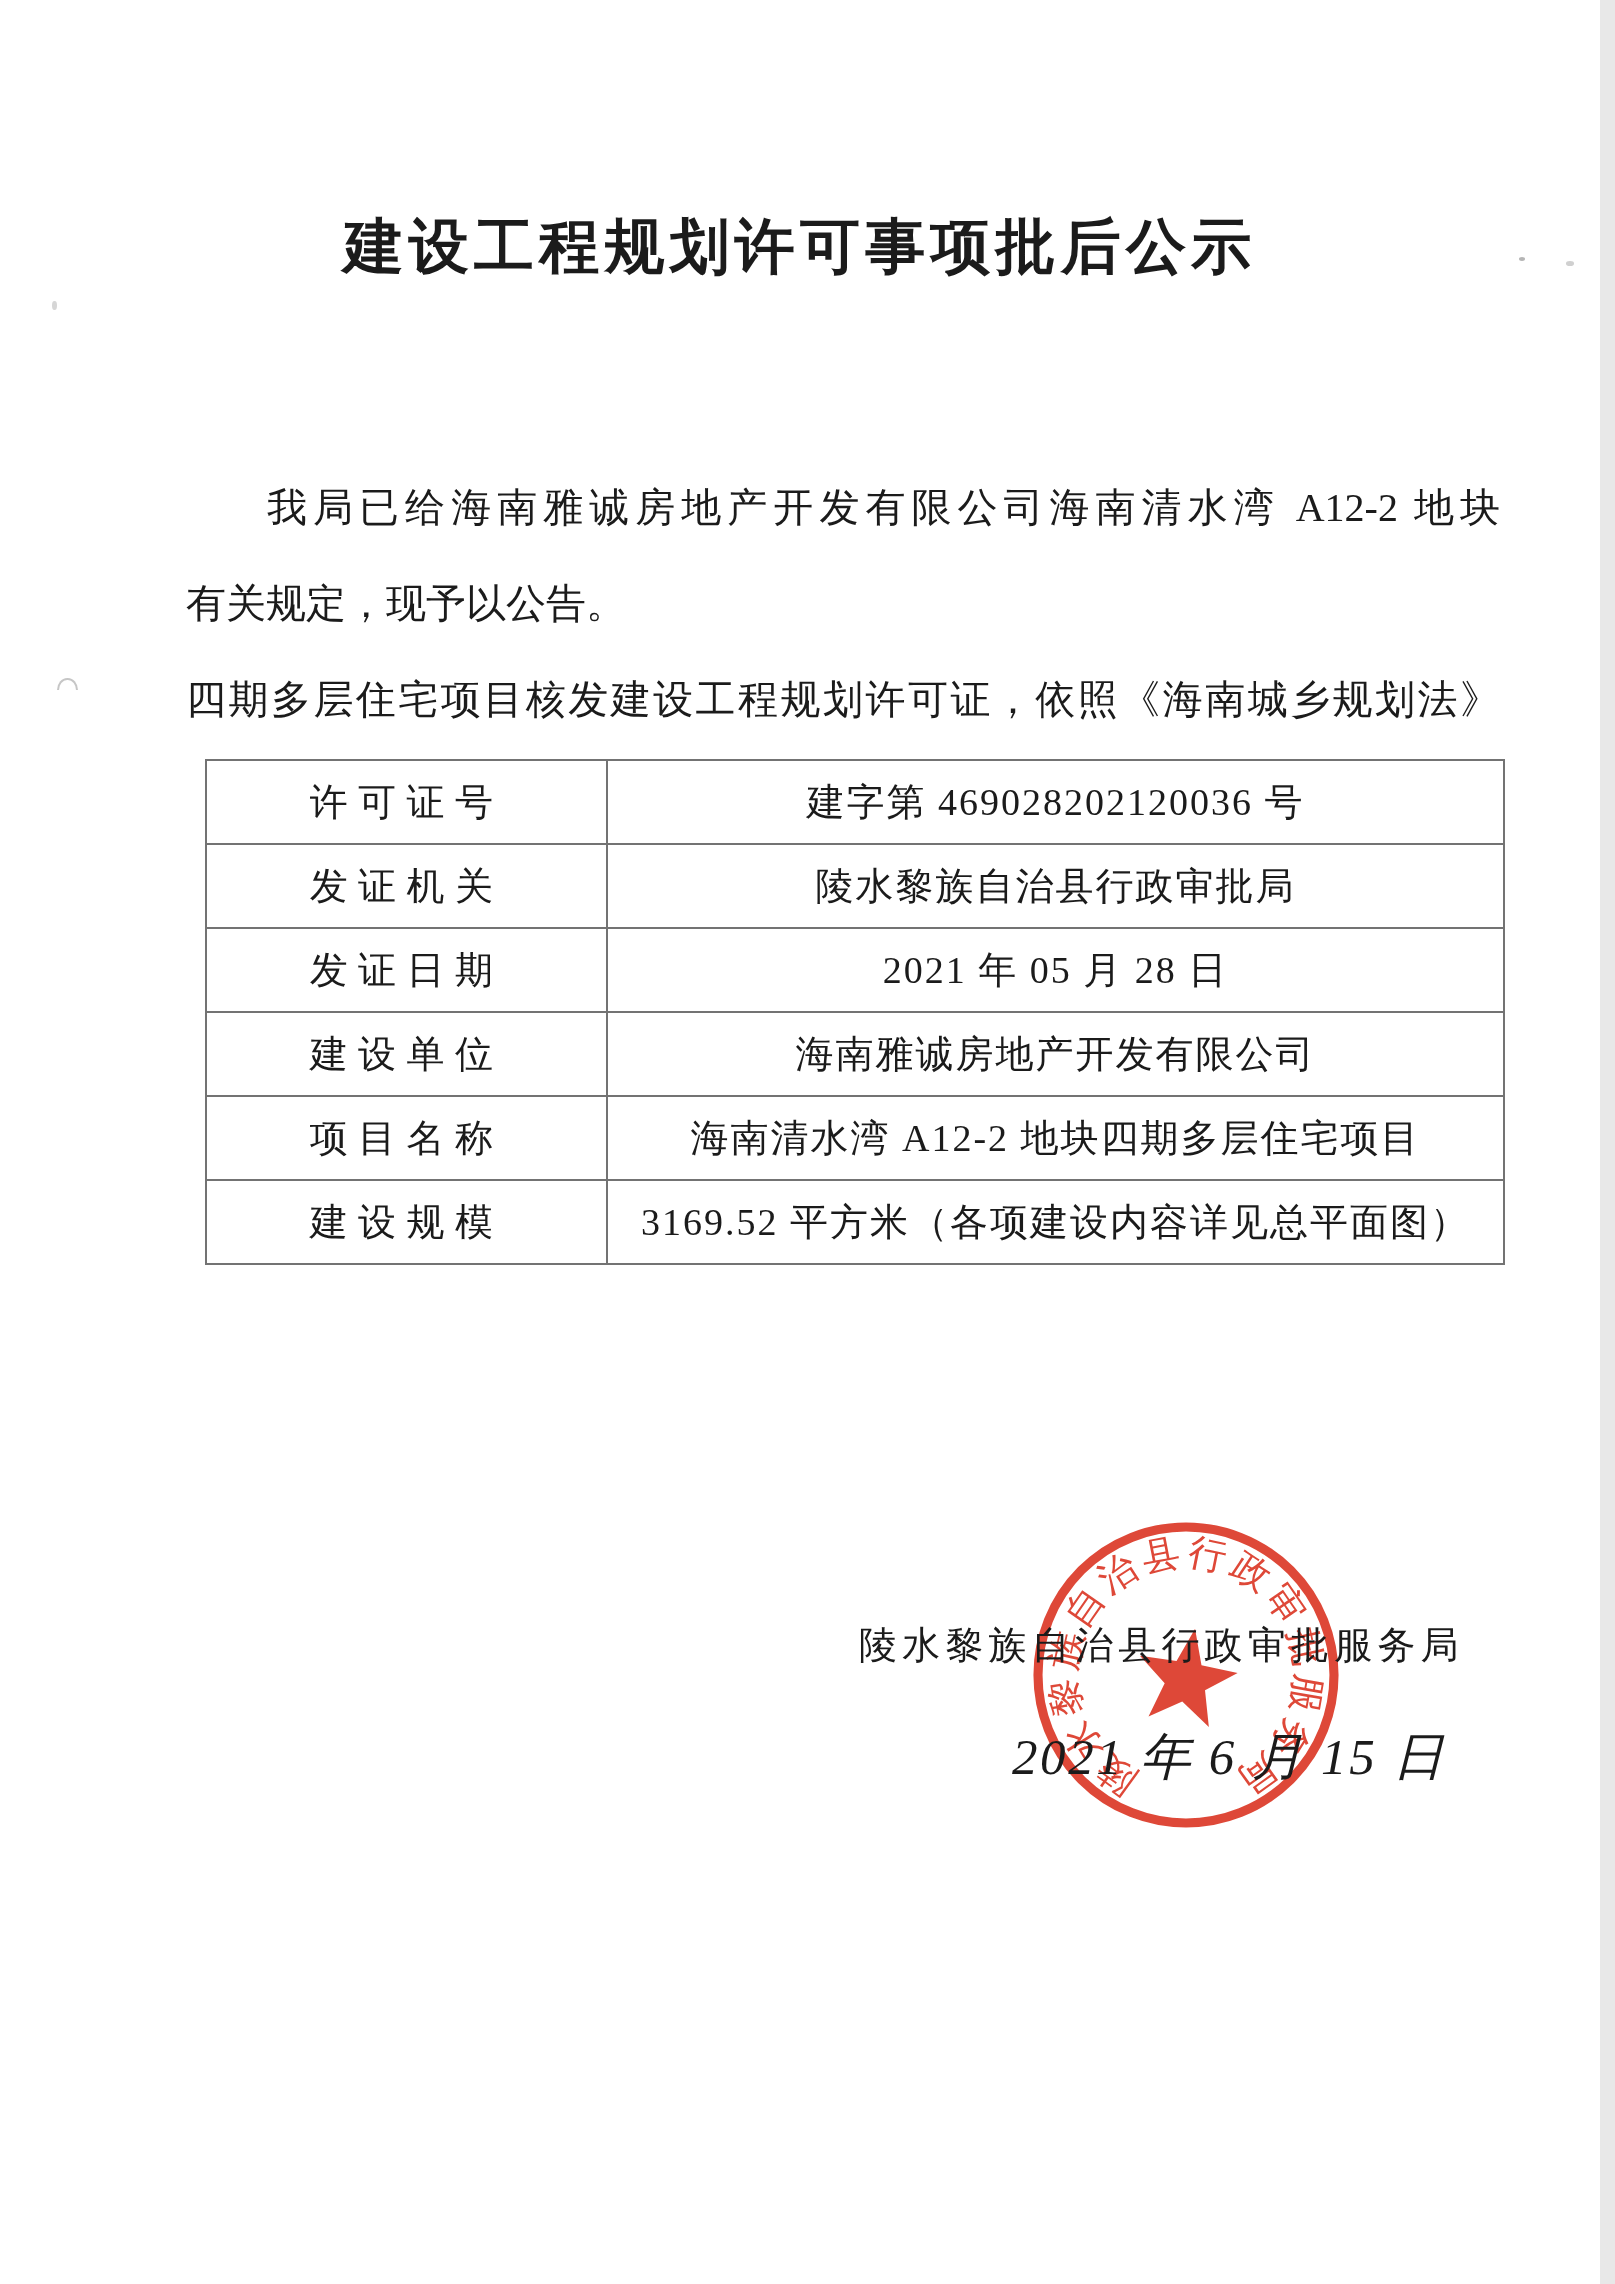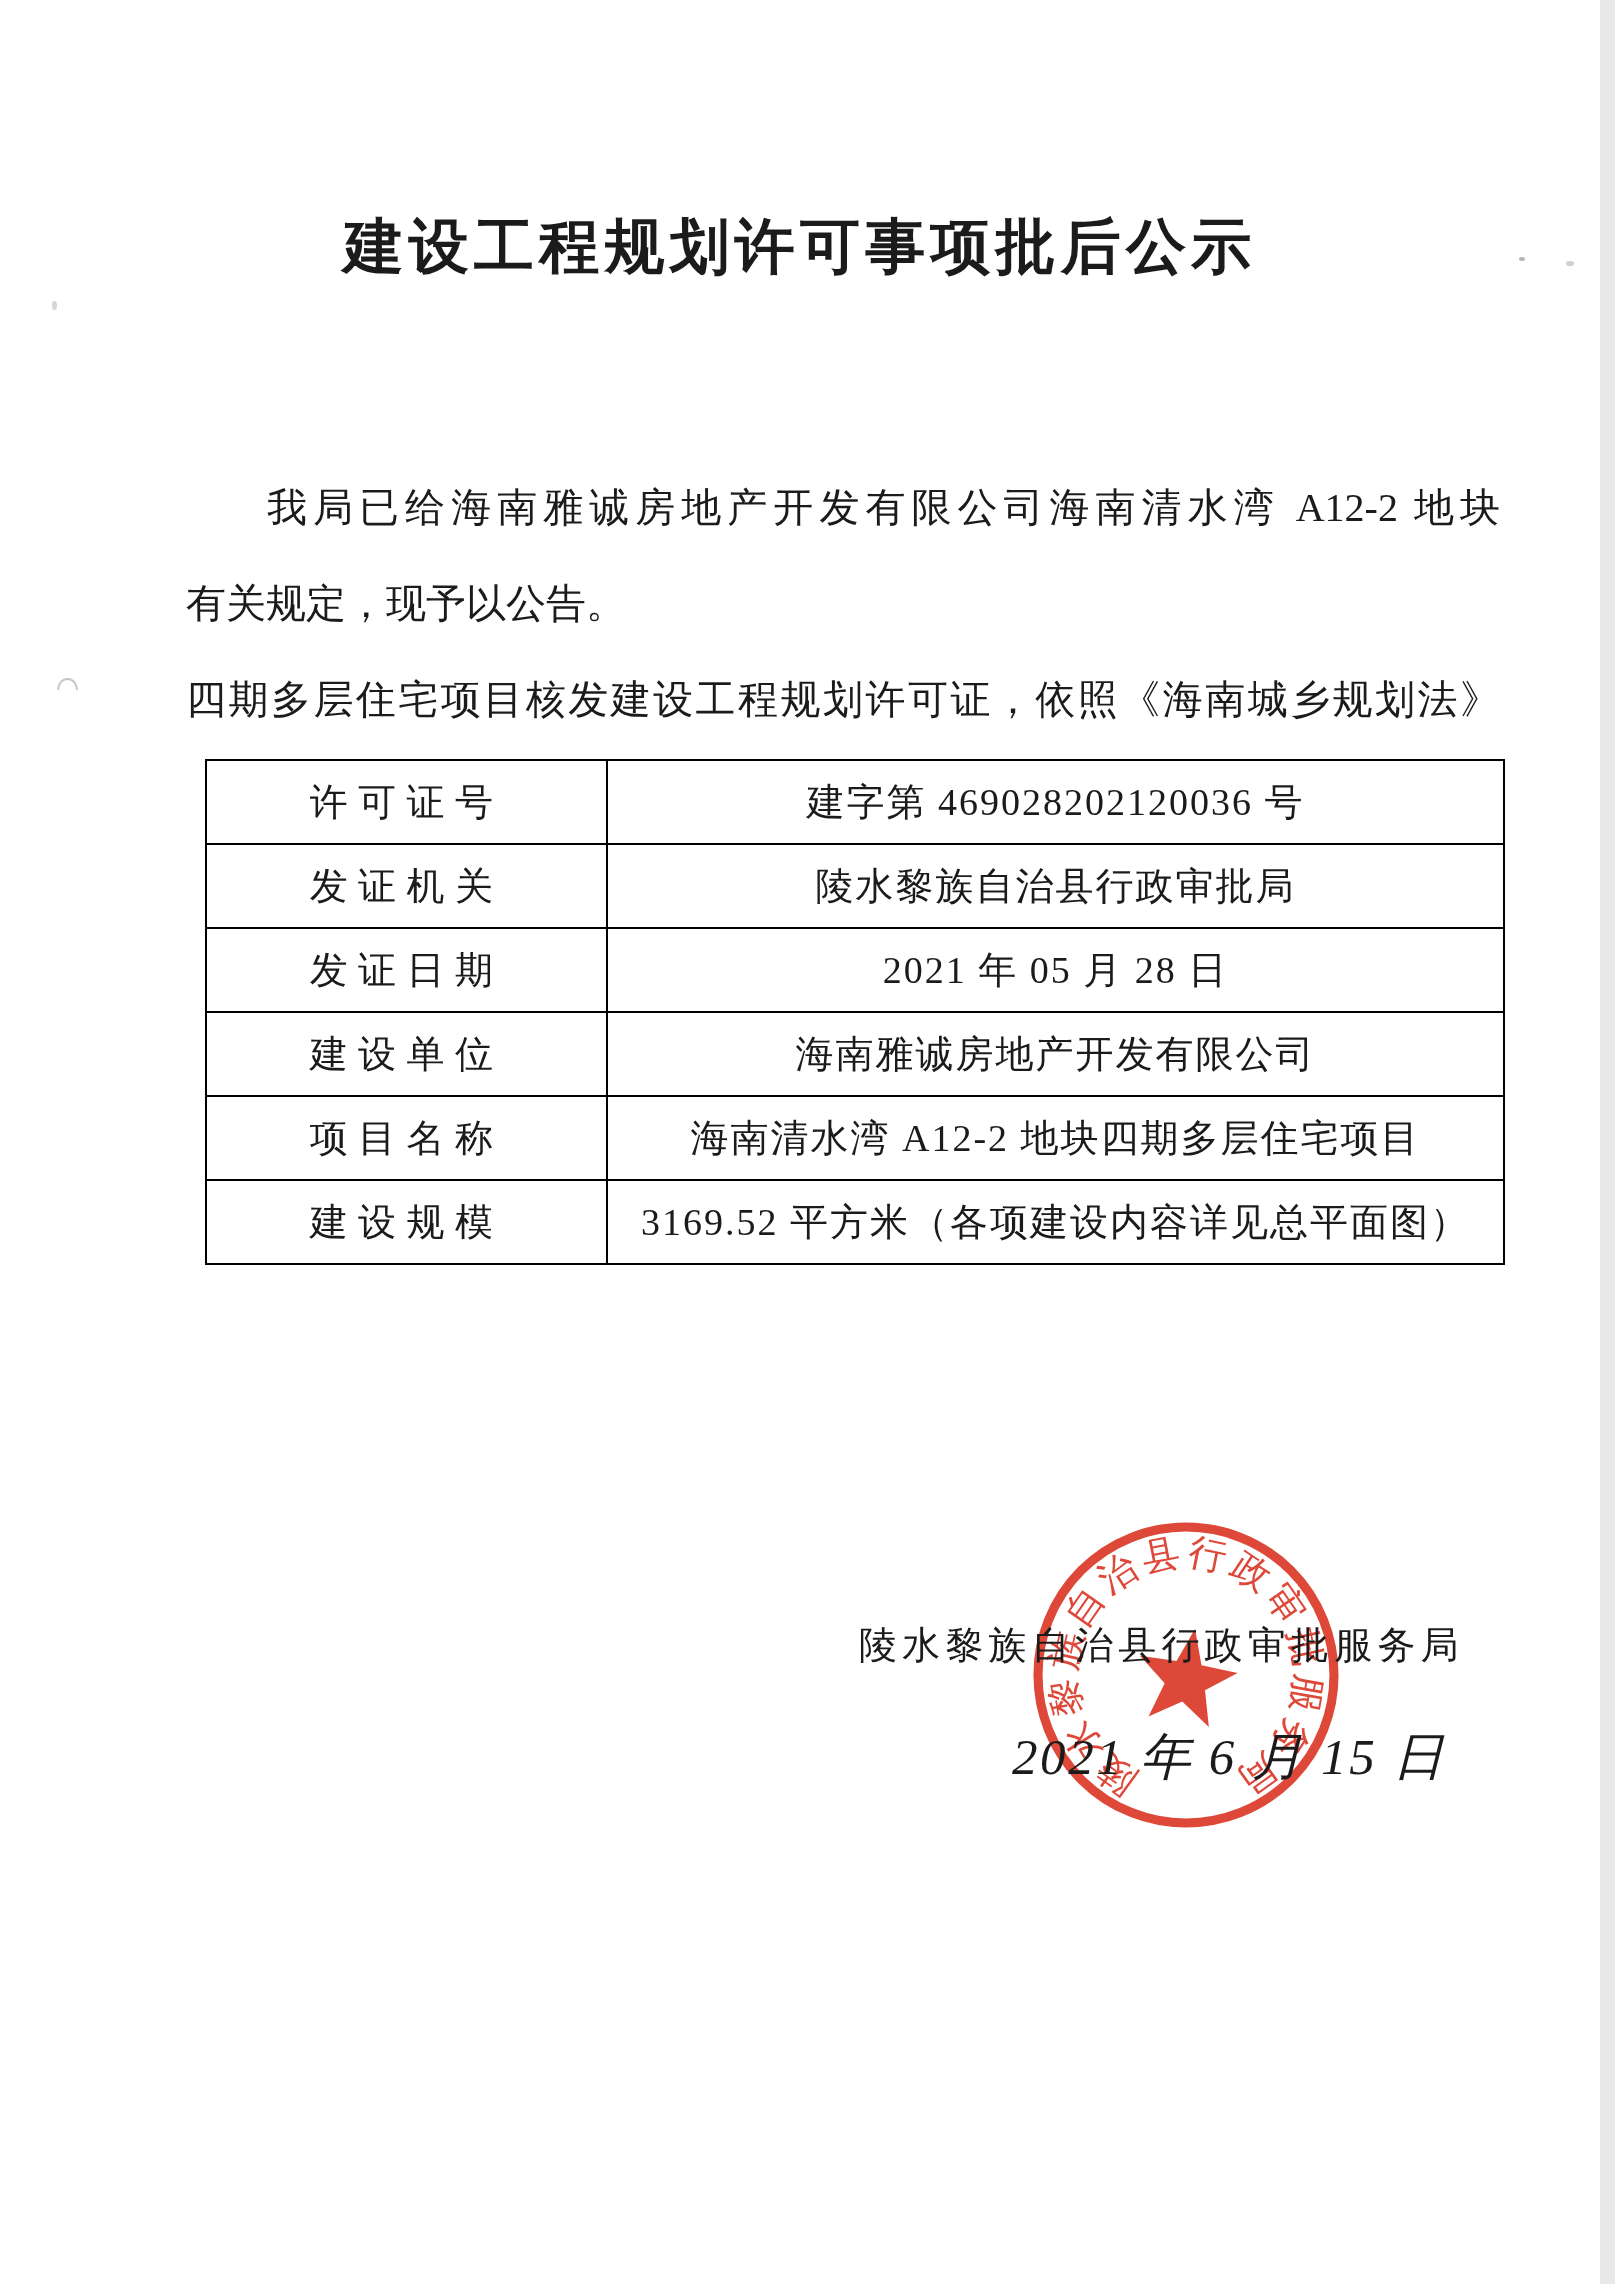--- a/index.html
+++ b/index.html
@@ -23,21 +23,21 @@
   }
   .body-line{white-space:normal;}
   .body-line.justify{text-align:justify;text-align-last:justify;text-justify:inter-character;}
   .body-line.indent{text-indent:81px;}
   table.permit{
     position:absolute;left:205px;top:759px;width:1300px;
     border-collapse:collapse;table-layout:fixed;
     font-size:38px;
   }
   table.permit td{
-    border:2px solid #000000;
+    border:2px solid #737373;
     height:82px;
     padding:0 6.5px;
     vertical-align:middle;
     background:transparent;
     margin-left:14px;
   }
   td.cell-label{
     width:386px;text-align:center;letter-spacing:10.4px;
   }
   td.cell-value{

